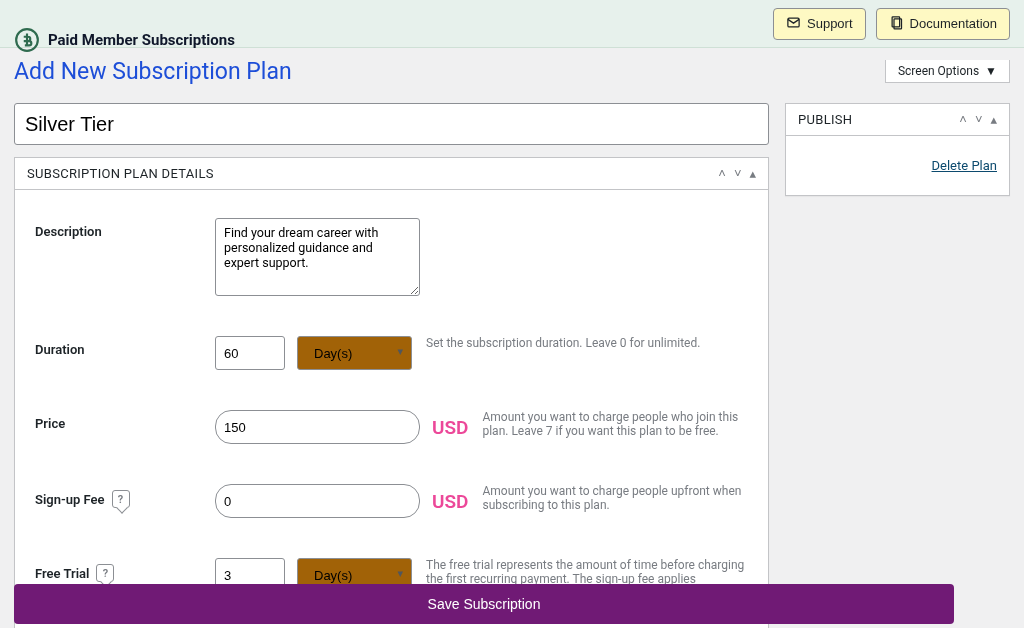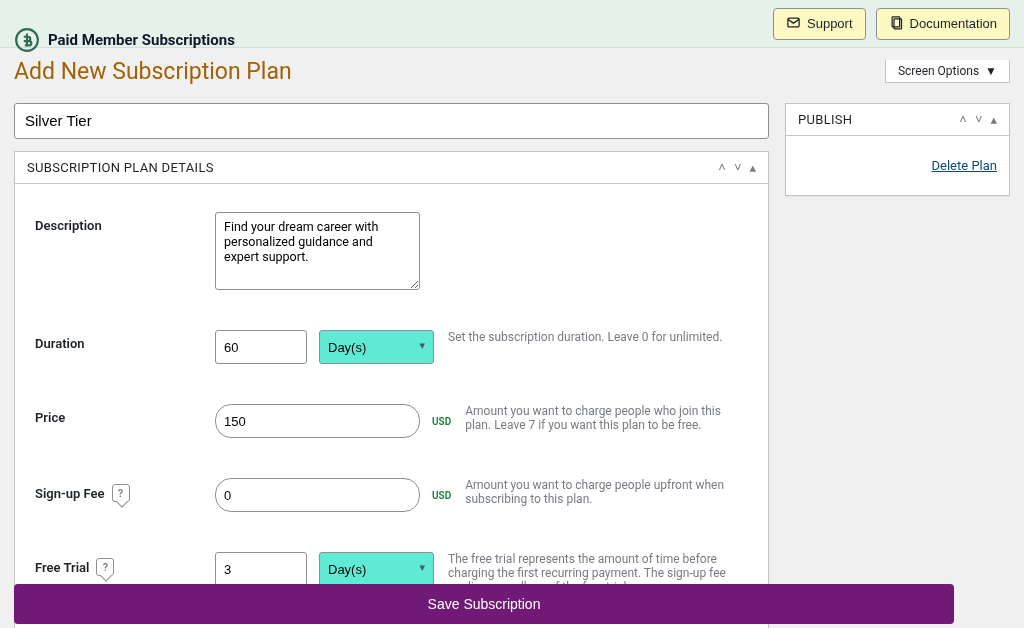--- a/index.html
+++ b/index.html
@@ -57,21 +57,21 @@
     
     .page-heading {
       display: flex;
       align-items: center;
       justify-content: space-between;
       padding: 10px 14px 18px 14px;
     }
     .page-heading h1 {
       font-size: 23px;
       font-weight: 400;
-      color: #a16207;
+      color: #1d4ed8;
     }
     .screen-options {
       background: #fff;
       border: 1px solid #c3c4c7;
       border-top: none;
       padding: 4px 12px;
       font-size: 12px;
       display: inline-flex;
       align-items: center;
       gap: 6px;
@@ -84,21 +84,21 @@
       gap: 16px;
       padding: 0 14px 0 14px;
     }
     .main-col { flex: 1; min-width: 0; }
     .side-col { width: 225px; }
 
     
     .title-input {
       width: 100%;
       padding: 8px 10px;
-      font-size: 15px;
+      font-size: 20px;
       border: 1px solid #8c8f94;
       border-radius: 3px;
       background: #fff;
       margin-bottom: 12px;
       line-height: 1.2;
     }
 
     
     .metabox {
       background: #fff;
@@ -174,39 +174,39 @@
       padding-left: 14px;
     }
 
     textarea.field {
       width: 205px; height: 78px;
       border: 1px solid #8c8f94; border-radius:3px;
       padding: 6px 8px; font-family: inherit; font-size: 12.5px;
       resize: both;
     }
     input.num {
-      width: 92px; height:34px;
+      width: 70px; height:34px;
       border:1px solid #8c8f94; border-radius:3px;
       padding: 4px 8px; font-size:13px;
     }
     input.num.wide{ width:205px;border-radius:16px; }
     select.sel{
       height:34px; width:115px;
       border:1px solid #8c8f94; border-radius:3px;
-      padding:4px 24px 4px 8px; font-size:13px;
+      padding:4px 24px 4px 16px; font-size:13px;
       appearance:none;
-      background:#5eead4;
+      background:#a16207;
     }
     .select-wrap{ position:relative; display:inline-block;}
     .select-wrap::after{
       content:"\25BE";
       position:absolute; right:9px; top:9px;
       font-size:11px; color:#50575e; pointer-events:none;
     }
-    .currency{ font-size:10px; font-weight:600; color:#15803d; }
+    .currency{ font-size:19px; font-weight:600; color:#ec4899; }
 
     
     .publish-box .metabox-body{
       padding:22px 12px;
       text-align:right;
     }
     .delete-link{
       color:#0c4a6e; text-decoration: underline; font-size:13px; cursor:pointer;
     }
 

